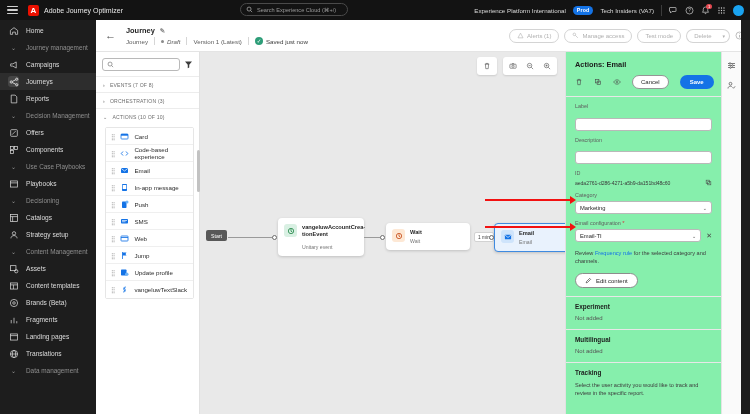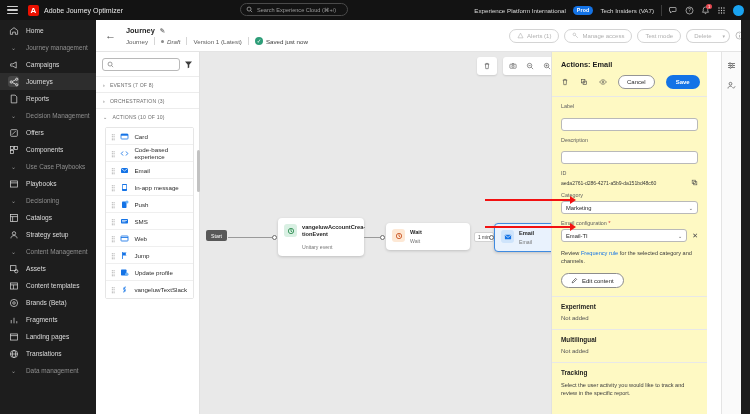--- a/index.html
+++ b/index.html
@@ -164,22 +164,22 @@
 
   
   .arrow { position: absolute; height: 2px; background: #f21111; }
   .arrow::after {
     content: ""; position: absolute; right: -5px; top: -3px;
     border-left: 6px solid #f21111; border-top: 4px solid transparent; border-bottom: 4px solid transparent;
   }
 
   
   .rpanel {
-    position: absolute; top: 52px; left: 551px; width: 156px; height: 362px;
-    background: #fef9c3; border-left: 1px solid #e1e1e1; overflow: hidden;
+    position: absolute; top: 52px; left: 565px; width: 156px; height: 362px;
+    background: #86efac; border-left: 1px solid #e1e1e1; overflow: hidden;
     display: flex; flex-direction: column;
   }
   .rp-title { font-size: 7.4px; font-weight: bold; color: #1c1c1c; padding: 8px 9px 6px 9px; }
   .rp-toolbar { display: flex; align-items: center; gap: 11px; padding: 0 9px 7px 9px; }
   .rp-toolbar .tb { color: #4a4a4a; display: flex; cursor: pointer; }
   .btn-cancel {
     margin-left: auto; height: 14px; border: 1px solid #959595; border-radius: 7px;
     background: #fff; color: #2a2a2a; font-size: 6px; padding: 0 8px; cursor: pointer; font-family: inherit;
   }
   .btn-save {

